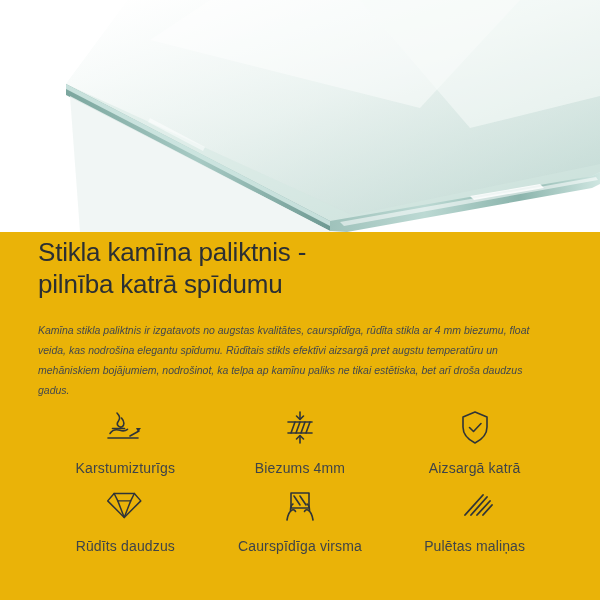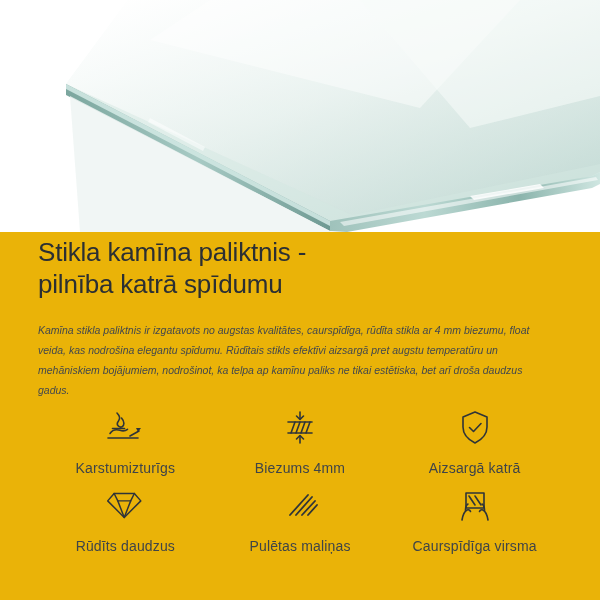--- a/index.html
+++ b/index.html
@@ -201,41 +201,41 @@
             <path d="M15 14 l7 18 l7 -18" transform="translate(1,1) scale(0.92)"></path>
           </g>
         </svg>
       </span>
       <span class="flabel">Rūdīts daudzus</span>
     </div>
 
     <div class="feature">
       <span class="ficon">
         <svg width="44" height="38" viewBox="0 0 44 38">
-          <g fill="none" stroke="#2f3438" stroke-width="1.8" stroke-linecap="round">
-            <path d="M12 28 L30 8"></path>
-            <path d="M18 28 L34 10"></path>
-            <path d="M24 28 L37 14"></path>
-            <path d="M30 28 L39 18"></path>
-          </g>
-        </svg>
-      </span>
-      <span class="flabel">Pulētas maliņas</span>
-    </div>
-
-    <div class="feature">
-      <span class="ficon">
-        <svg width="44" height="38" viewBox="0 0 44 38">
           <g fill="none" stroke="#2f3438" stroke-width="1.6" stroke-linecap="round" stroke-linejoin="round">
             <rect x="13" y="6" width="18" height="15"></rect>
             <path d="M16 9 l6 9 M22 9 l6 9"></path>
             <path d="M9 33 c1 -6 3 -9 5 -10 c1.5 -0.7 3 0 3.5 1.5"></path>
             <path d="M12.5 23.5 c0 -3 0.5 -5.5 2.5 -6.5"></path>
             <path d="M35 33 c-1 -6 -3 -9 -5 -10 c-1.5 -0.7 -3 0 -3.5 1.5"></path>
             <path d="M31.5 23.5 c0 -3 -0.5 -5.5 -2.5 -6.5"></path>
           </g>
         </svg>
       </span>
       <span class="flabel">Caurspīdīga virsma</span>
     </div>
 
+    <div class="feature">
+      <span class="ficon">
+        <svg width="44" height="38" viewBox="0 0 44 38">
+          <g fill="none" stroke="#2f3438" stroke-width="1.8" stroke-linecap="round">
+            <path d="M12 28 L30 8"></path>
+            <path d="M18 28 L34 10"></path>
+            <path d="M24 28 L37 14"></path>
+            <path d="M30 28 L39 18"></path>
+          </g>
+        </svg>
+      </span>
+      <span class="flabel">Pulētas maliņas</span>
+    </div>
+
   </div>
 </div>
 
 </body></html>

